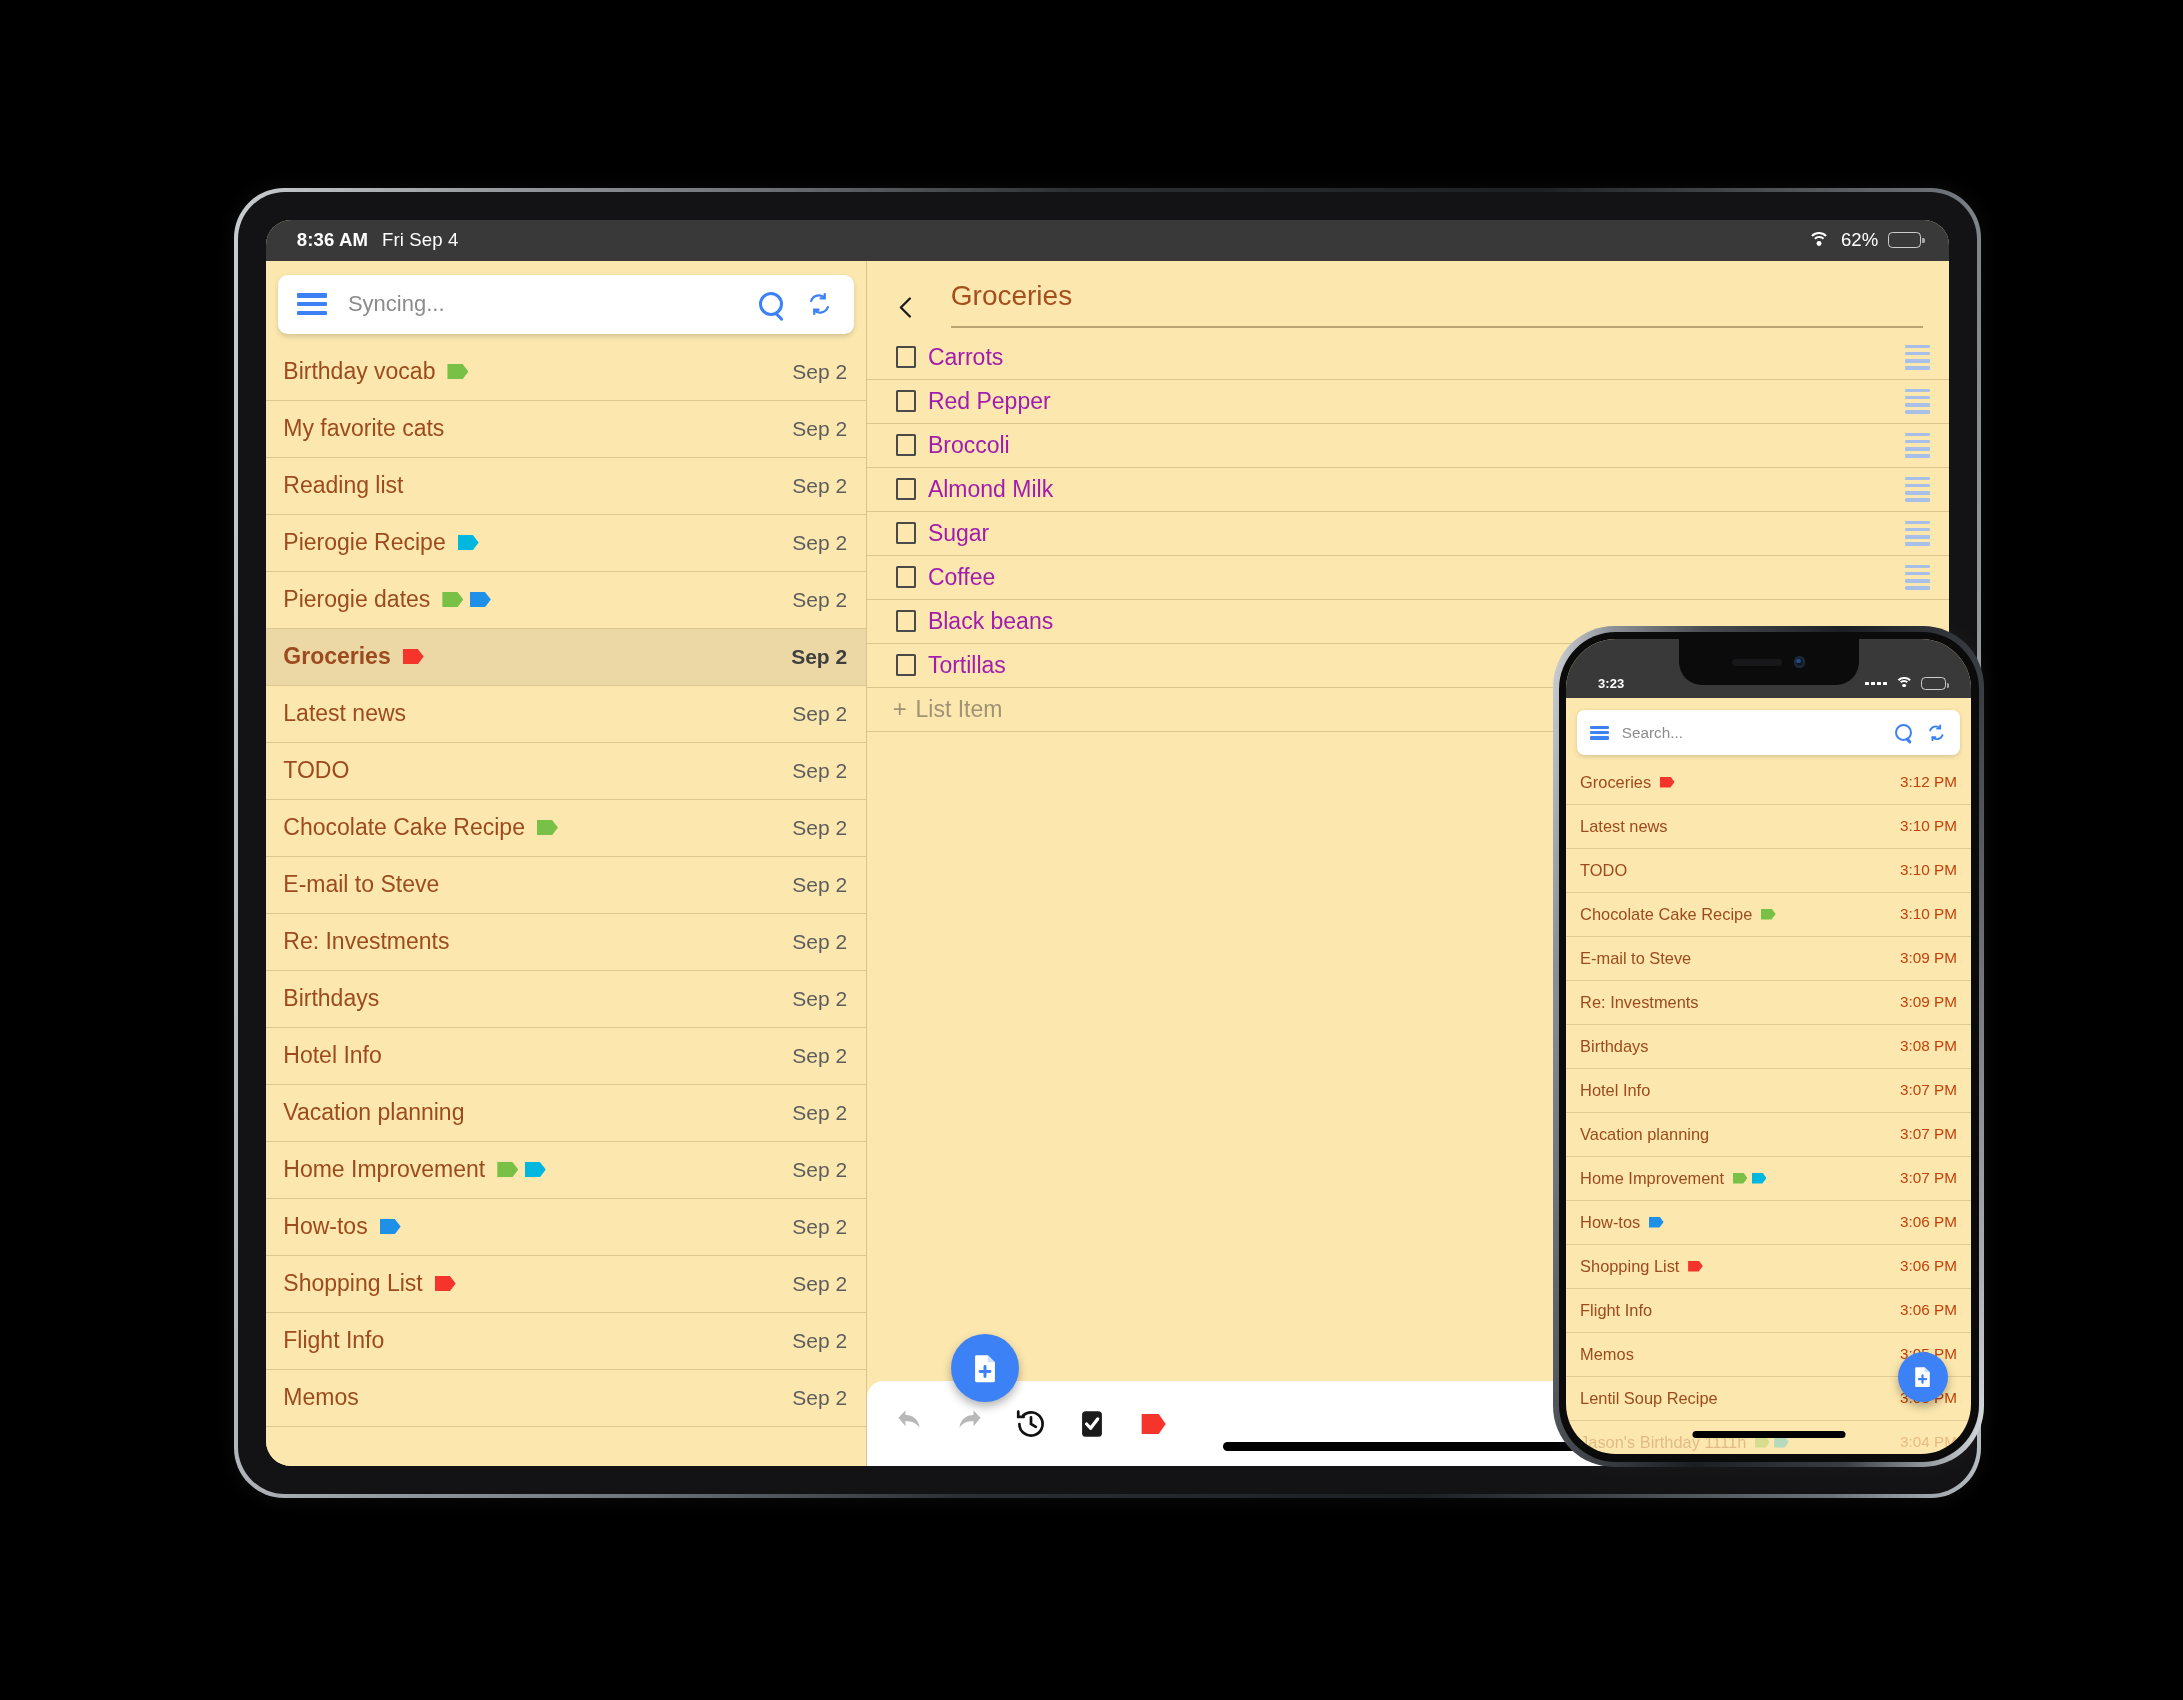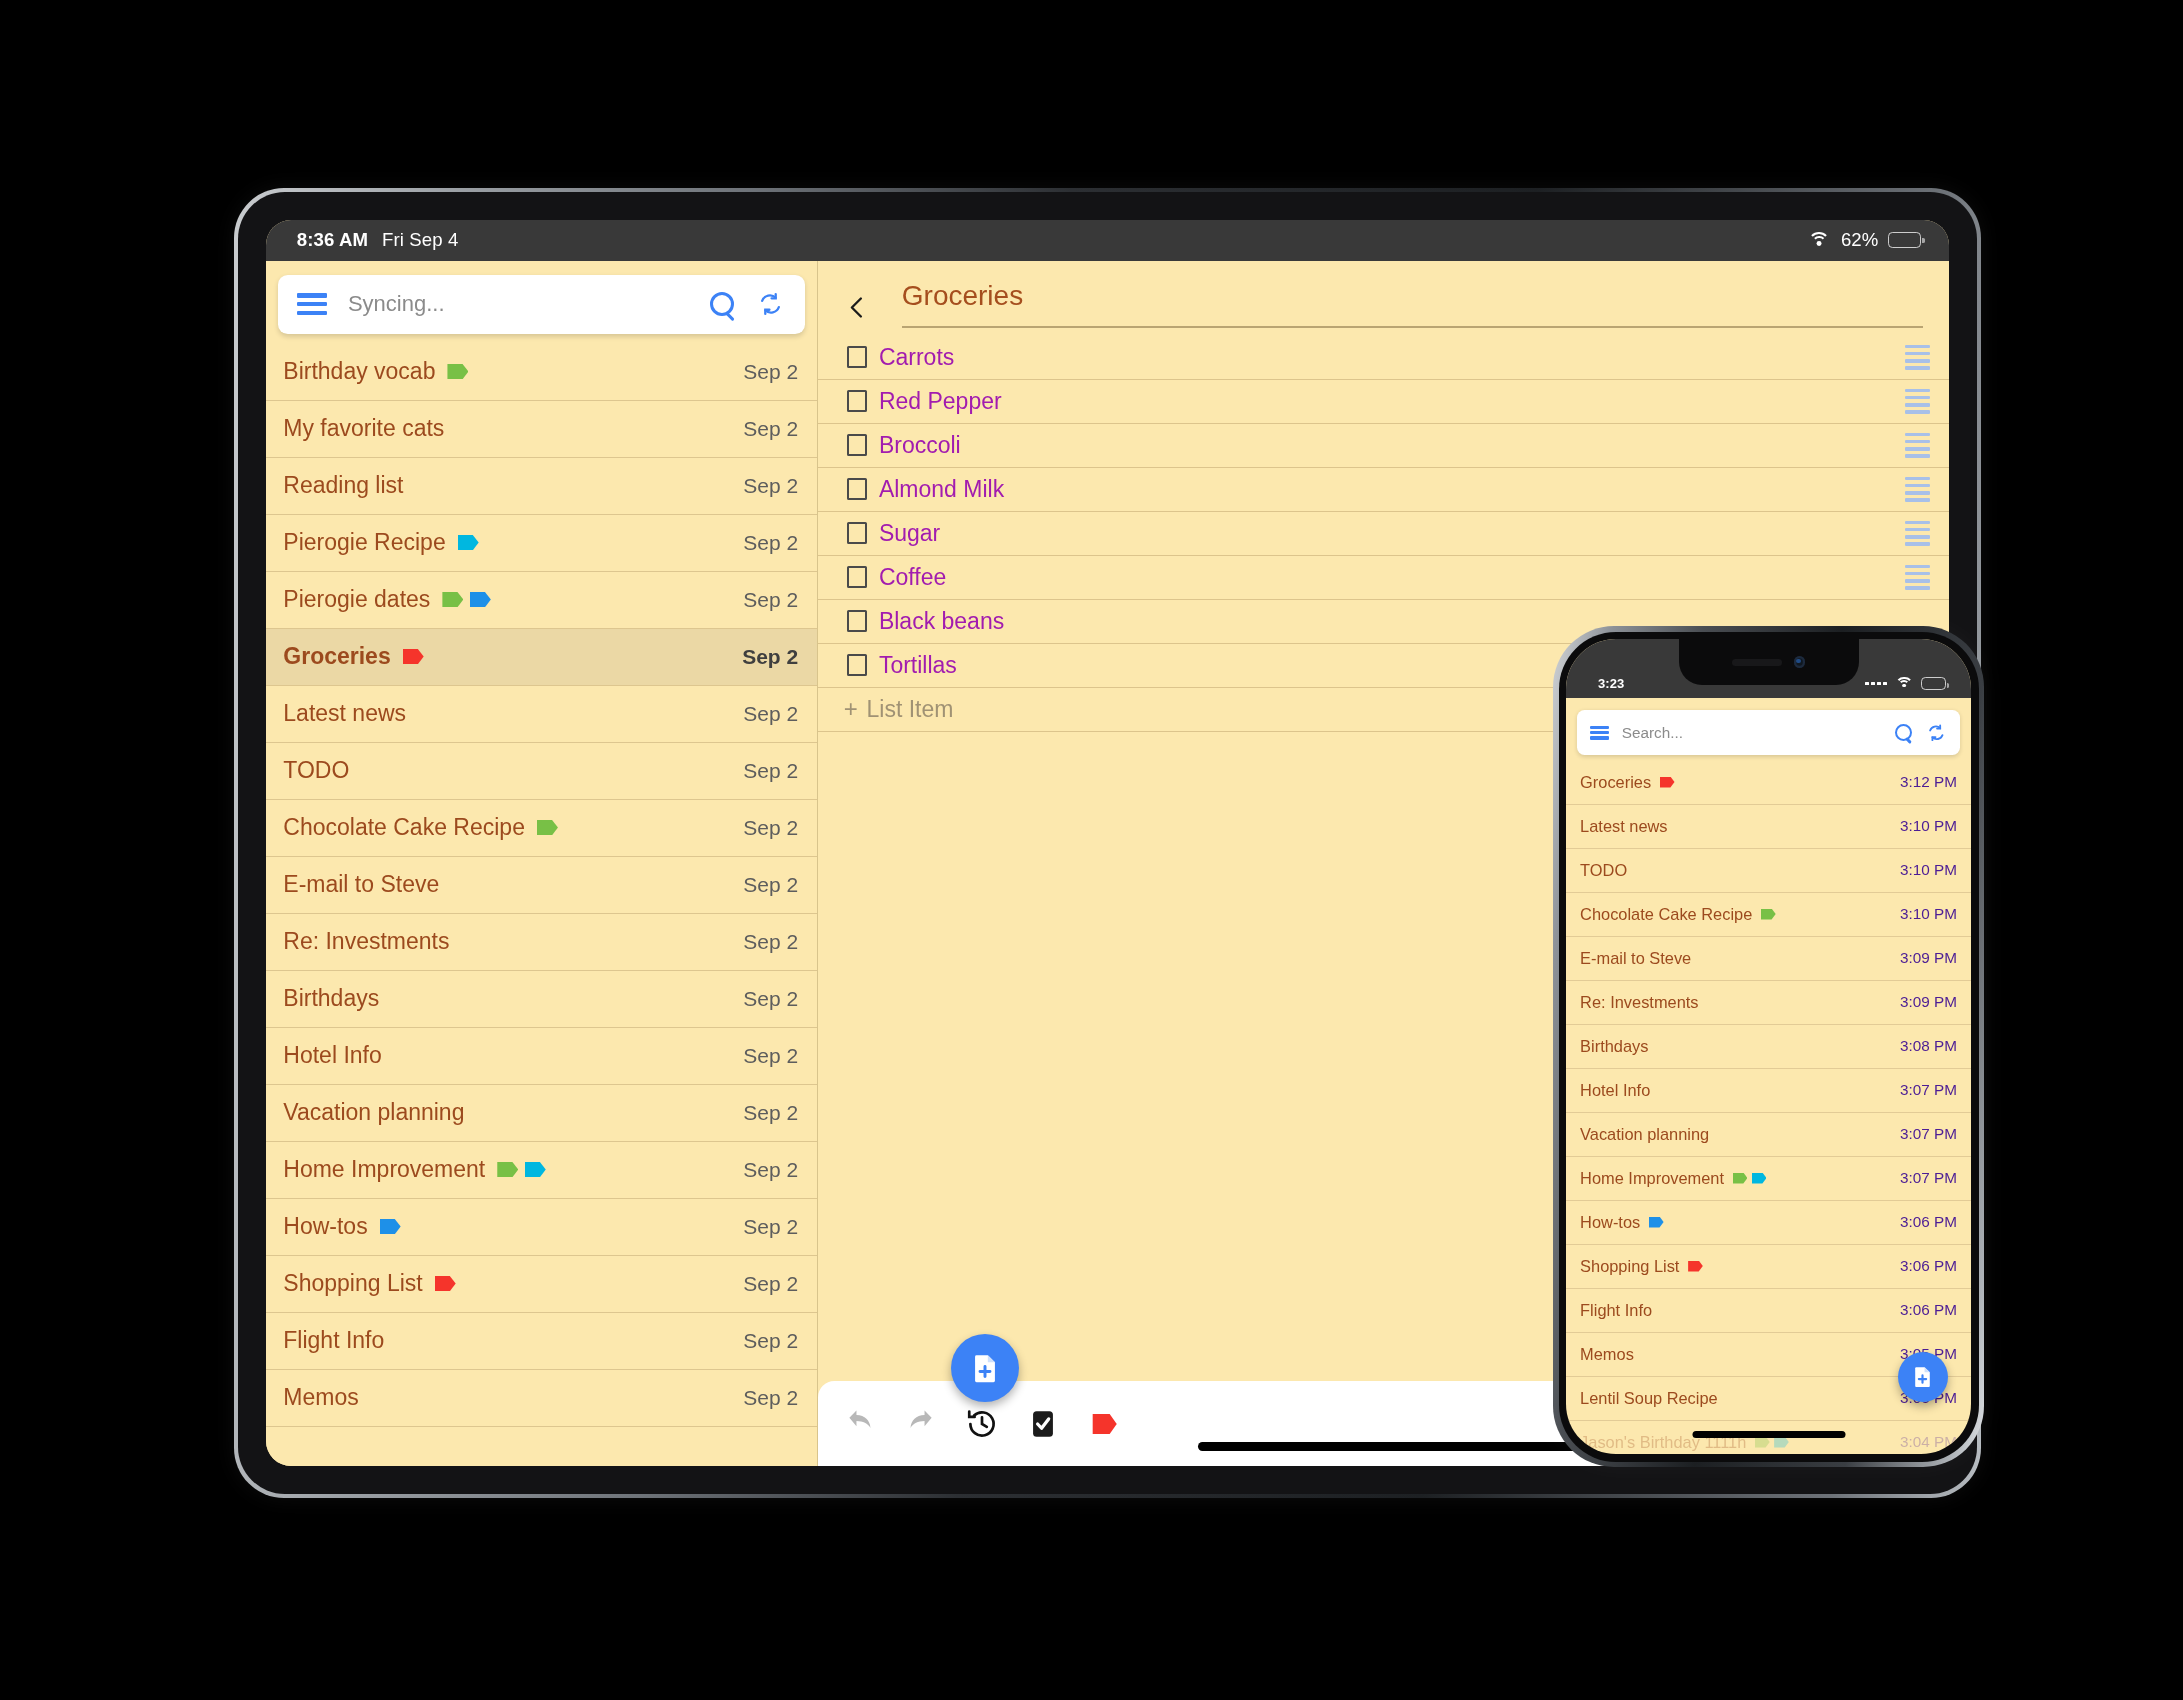--- a/index.html
+++ b/index.html
@@ -62,21 +62,21 @@
   .batt::after {
     content:""; position:absolute; right:-4.4px; top:4.9px; width:2.2px;height:5.5px;
     background: rgba(255,255,255,.55); border-radius:0 1.6px 1.6px 0;
   }
   .batt-fill { height: 100%; background: #fff; border-radius: 1.6px; }
 
   .ipad-body { flex: 1; display: flex; min-height: 0; position: relative; }
 
   
   .sidebar {
-    width: 552px; flex: none; background: #FCE8AE;
+    width: 601px; flex: none; background: #FCE8AE;
     border-right: 1.6px solid #d8c48c;
     display: flex; flex-direction: column; min-height: 0;
     position: relative;
   }
   .searchbar {
     margin: 14px 12px 9.8px 12px; height: 59px; background: #fff;
     border-radius: 9.8px; display: flex; align-items: center;
     padding: 0 22px 0 19.6px;
     box-shadow: 0 2.2px 5.5px rgba(0,0,0,.14);
     flex: none;
@@ -187,21 +187,21 @@
   .ip-sync { width:18.6px;height:19.6px;flex:none;}
 
   .ip-list { flex:1; overflow:hidden; }
   .ip-row {
     height: 44px; display:flex; align-items:center; padding: 0 14px 0 14px;
     border-bottom: 1.1px solid #e2cb96; font-size: 16.4px; color:#9C4A1E; cursor:pointer;
   }
   .ip-row .nm { white-space: nowrap; }
   .ip-tags { display:flex; gap:4.4px; margin-left:8.7px;}
   .ip-tag { width:14.7px;height:11px;flex:none;clip-path: polygon(0 0, 72% 0, 100% 50%, 72% 100%, 0 100%);}
-  .ip-date { margin-left:auto; font-size:15.3px; color:#4c1d95; }
+  .ip-date { margin-left:auto; font-size:15.3px; color:#c2410c; }
   .ip-row.partial { opacity:.28; }
   .fab-phone { right: 23px; bottom: 52px; width: 50px; height: 50px; }
   .ip-home {
     position:absolute; bottom: 16.4px; left:50%; transform:translateX(-50%);
     width: 153px; height: 7px; background:#000; border-radius:3.8px; z-index:3;
   }
 </style>
 </head>
 <body>
 

